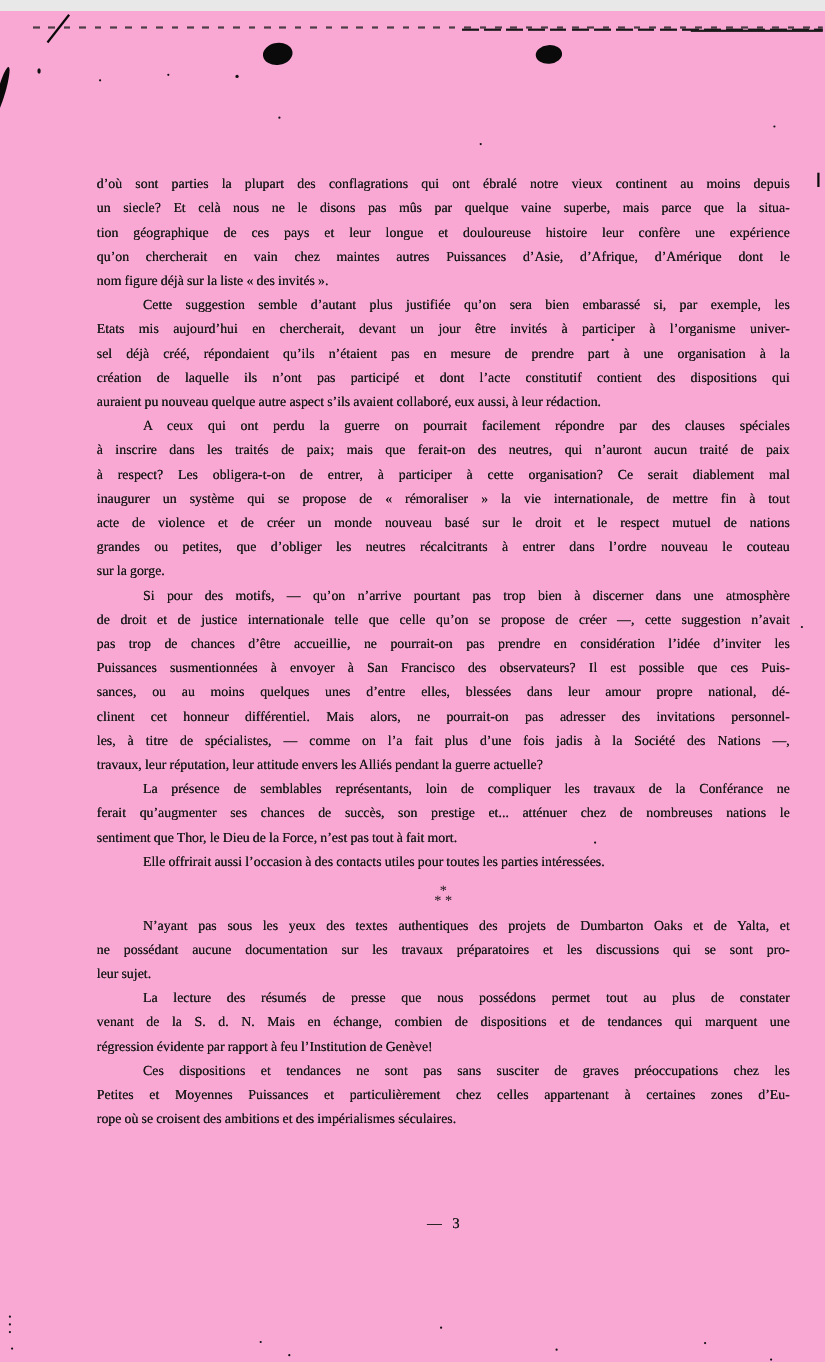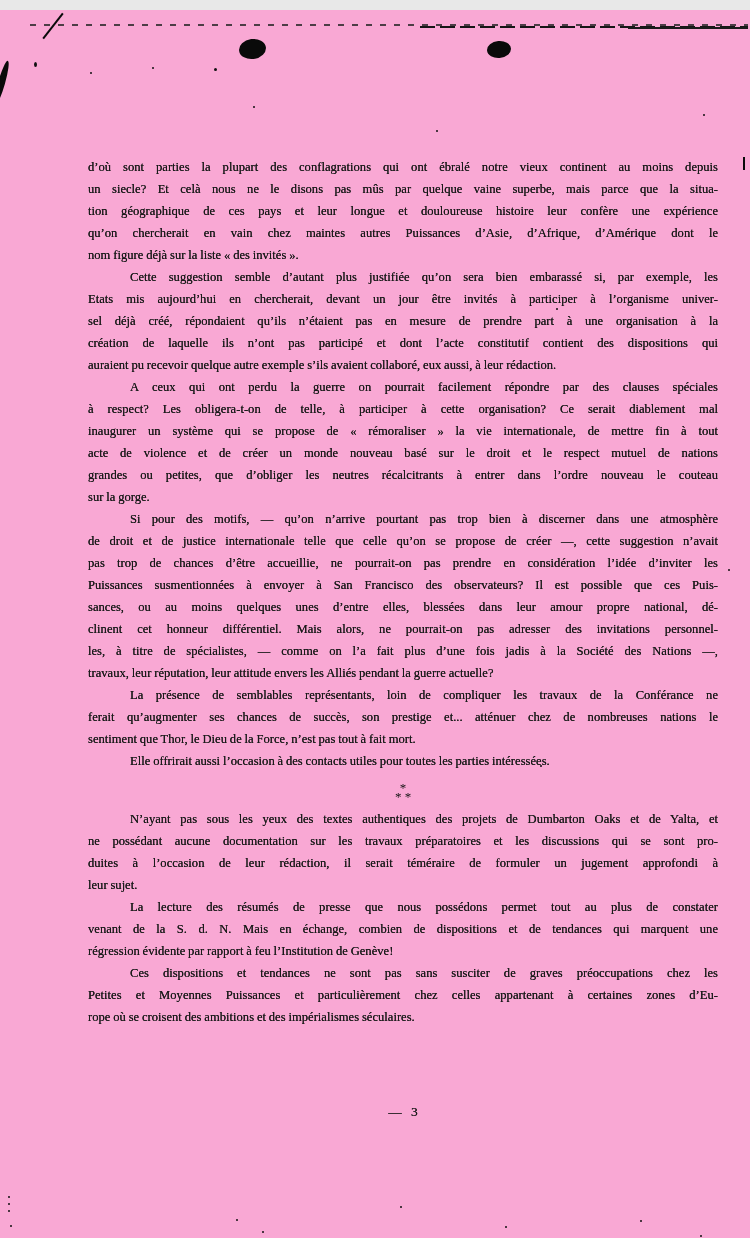--- a/index.html
+++ b/index.html
@@ -86,25 +86,26 @@
           <div class="line"><span>un siecle? Et celà nous ne le disons pas mûs par quelque vaine superbe, mais parce que la situa-</span></div>
           <div class="line"><span>tion géographique de ces pays et leur longue et douloureuse histoire leur confère une expérience</span></div>
           <div class="line"><span>qu’on chercherait en vain chez maintes autres Puissances d’Asie, d’Afrique, d’Amérique dont le</span></div>
           <div class="line last"><span>nom figure déjà sur la liste « des invités ».</span></div>
         </div>
         <div class="para">
           <div class="line first"><span>Cette suggestion semble d’autant plus justifiée qu’on sera bien embarassé si, par exemple, les</span></div>
           <div class="line"><span>Etats mis aujourd’hui en chercherait, devant un jour être invités à participer à l’organisme univer-</span></div>
           <div class="line"><span>sel </span><span class="it">déjà créé</span><span>, répondaient qu’ils n’étaient pas en mesure de prendre part à une organisation à la</span></div>
           <div class="line"><span>création de laquelle ils n’ont pas participé et dont l’acte constitutif contient des dispositions qui</span></div>
-          <div class="line last"><span>auraient pu recevoir quelque autre exemple s’ils avaient collaboré, eux aussi, à leur rédaction.</span></div>
+          <div class="line last"><span>auraient pu nouveau quelque autre aspect s’ils avaient collaboré, eux aussi, à leur rédaction.</span></div>
         </div>
         <div class="para">
           <div class="line first"><span>A ceux qui ont perdu la guerre on pourrait facilement répondre par des clauses spéciales</span></div>
-          <div class="line"><span>à respect? Les obligera-t-on </span><span class="it">de telle</span><span>, à participer à cette organisation? Ce serait diablement mal</span></div>
+          <div class="line"><span>à inscrire dans les traités de paix; mais que ferait-on des </span><span class="it">neutres</span><span>, qui n’auront aucun traité de paix</span></div>
+          <div class="line"><span>à respect? Les obligera-t-on </span><span class="it">de entrer</span><span>, à participer à cette organisation? Ce serait diablement mal</span></div>
           <div class="line"><span>inaugurer un système qui se propose de « rémoraliser » la vie internationale, de mettre fin à tout</span></div>
           <div class="line"><span>acte de violence et de créer un monde nouveau basé sur le droit et le respect mutuel de nations</span></div>
           <div class="line"><span>grandes ou petites, que d’obliger les neutres récalcitrants à entrer dans </span><span class="it">l’ordre nouveau</span><span> le couteau</span></div>
           <div class="line last"><span>sur la gorge.</span></div>
         </div>
         <div class="para">
           <div class="line first"><span>Si pour des motifs, — qu’on n’arrive pourtant pas trop bien à discerner dans une atmosphère</span></div>
           <div class="line"><span>de droit et de justice internationale telle que celle qu’on se propose de créer —, cette suggestion n’avait</span></div>
           <div class="line"><span>pas trop de chances d’être accueillie, ne pourrait-on pas prendre en considération l’idée d’inviter les</span></div>
           <div class="line"><span>Puissances susmentionnées à envoyer à San Francisco des observateurs? Il est possible que ces Puis-</span></div>
@@ -123,21 +124,20 @@
         </div>
       </div>
     <div class="asterism">
       <div>*</div>
       <div>* *</div>
     </div>
     <div class="section">
         <div class="para">
           <div class="line first"><span>N’ayant pas sous les yeux des textes authentiques des projets de Dumbarton Oaks et de Yalta, et</span></div>
           <div class="line"><span>ne possédant aucune documentation sur les travaux préparatoires et les discussions qui se sont pro-</span></div>
-          <div class="line"><span>duites à l’occasion de leur rédaction, il serait téméraire de formuler un jugement approfondi à</span></div>
           <div class="line last"><span>leur sujet.</span></div>
         </div>
         <div class="para">
           <div class="line first"><span>La lecture des résumés de presse que nous possédons permet tout au plus de constater</span></div>
           <div class="line"><span class="it">venant</span><span> de la S. d. N. Mais en échange, combien de dispositions et de tendances qui marquent une</span></div>
           <div class="line last"><span>régression évidente par rapport à feu l’Institution de Genève!</span></div>
         </div>
         <div class="para">
           <div class="line first"><span>Ces dispositions et tendances ne sont pas sans susciter de graves préoccupations chez les</span></div>
           <div class="line"><span>Petites et Moyennes Puissances et particulièrement chez celles appartenant à certaines zones d’Eu-</span></div>

